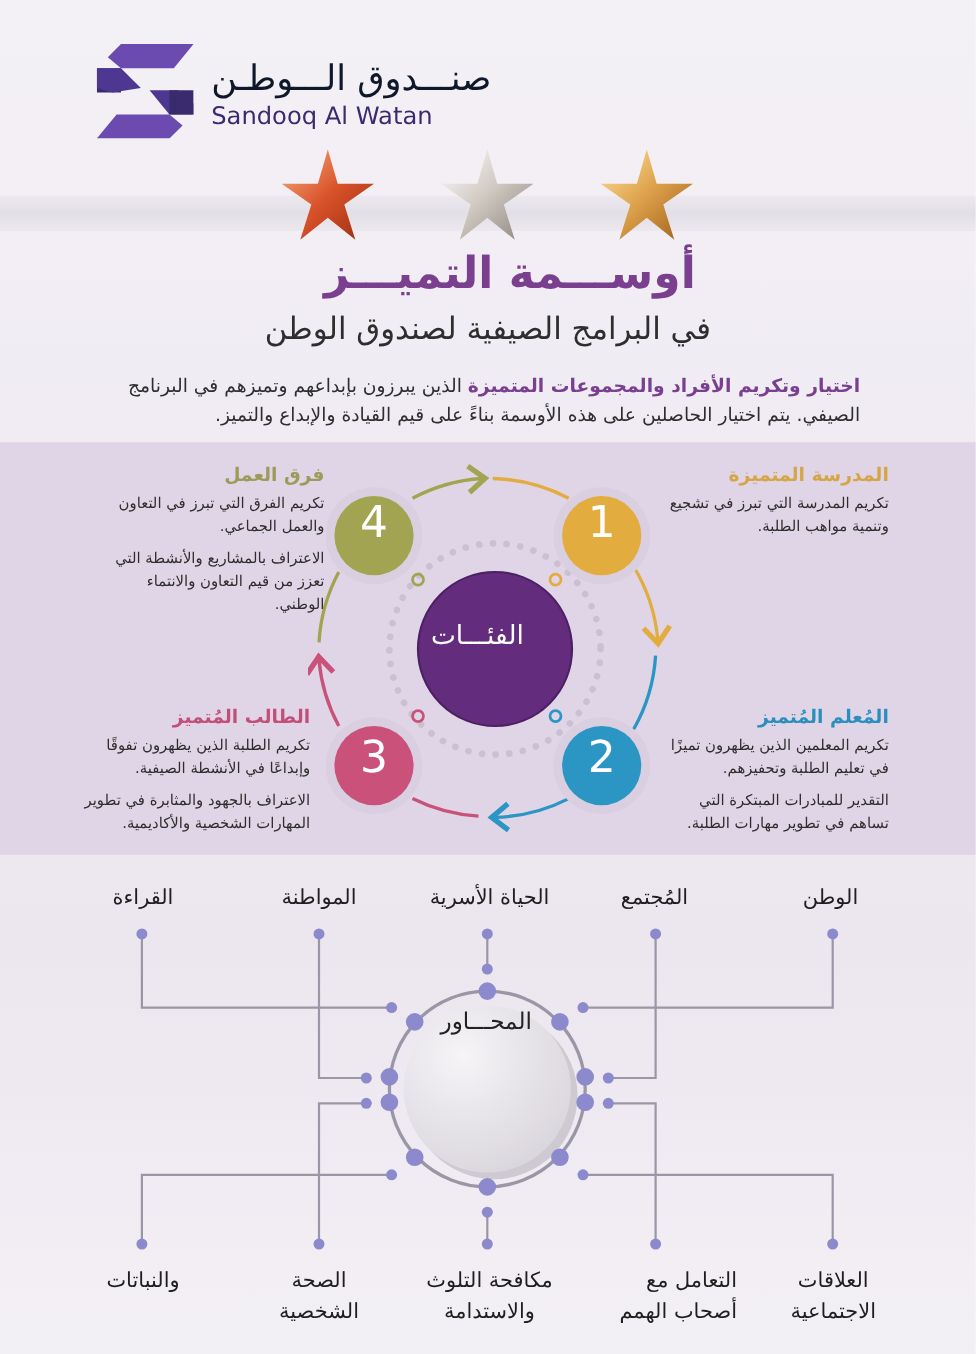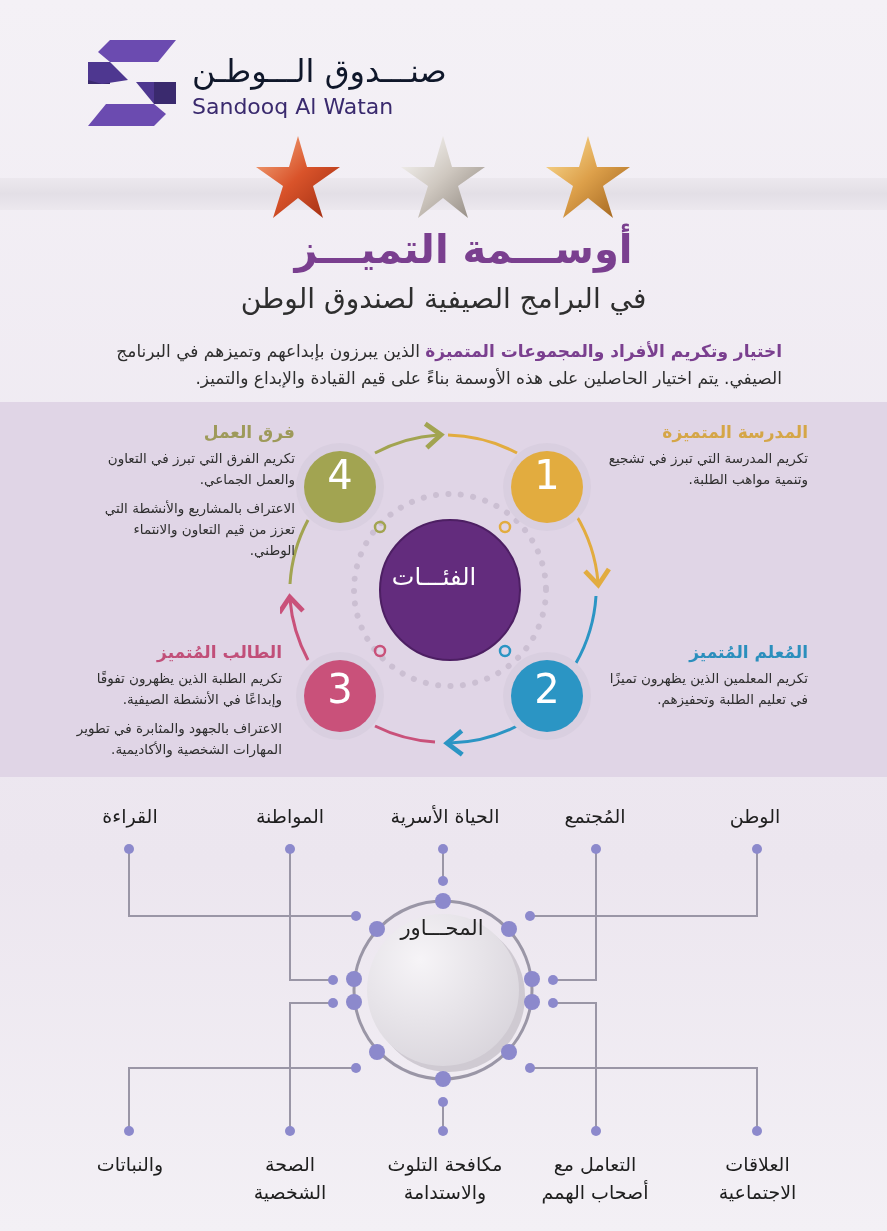--- a/index.html
+++ b/index.html
@@ -173,20 +173,21 @@
 <div class="abs num n3">3</div>
 <div class="abs num n4">4</div>
 
 <div class="abs cat cat1">
   <h3>المدرسة المتميزة</h3>
   <p>تكريم المدرسة التي تبرز في تشجيع وتنمية مواهب الطلبة.</p>
 </div>
 <div class="abs cat cat2">
   <h3>المُعلم المُتميز</h3>
   <p>تكريم المعلمين الذين يظهرون تميزًا في تعليم الطلبة وتحفيزهم.</p>
+  <p>التقدير للمبادرات المبتكرة التي تساهم في تطوير مهارات الطلبة.</p>
 </div>
 <div class="abs cat cat3">
   <h3>الطالب المُتميز</h3>
   <p>تكريم الطلبة الذين يظهرون تفوقًا وإبداعًا في الأنشطة الصيفية.</p>
   <p>الاعتراف بالجهود والمثابرة في تطوير المهارات الشخصية والأكاديمية.</p>
 </div>
 <div class="abs cat cat4">
   <h3>فرق العمل</h3>
   <p>تكريم الفرق التي تبرز في التعاون والعمل الجماعي.</p>
   <p>الاعتراف بالمشاريع والأنشطة التي تعزز من قيم التعاون والانتماء الوطني.</p>
@@ -260,21 +261,21 @@
       <circle cx="509" cy="212" r="8"></circle>
   </g>
 </svg>
 
 <div class="abs hub-label">المحـــاور</div>
 
 <div class="abs axis-label" style="left:690px;top:1150px;width:135px;">
   <div>العلاقات</div>
     <div>الاجتماعية</div>
 </div>
-<div class="abs axis-label" style="left:520px;top:1150px;width:150px;">
+<div class="abs axis-label" style="left:520px;top:1150px;width:150px;text-align:right;">
   <div>التعامل مع</div>
     <div>أصحاب الهمم</div>
 </div>
 <div class="abs axis-label" style="left:360px;top:1150px;width:170px;">
   <div>مكافحة التلوث</div>
     <div>والاستدامة</div>
 </div>
 <div class="abs axis-label" style="left:235px;top:1150px;width:110px;">
   <div>الصحة</div>
     <div>الشخصية</div>

